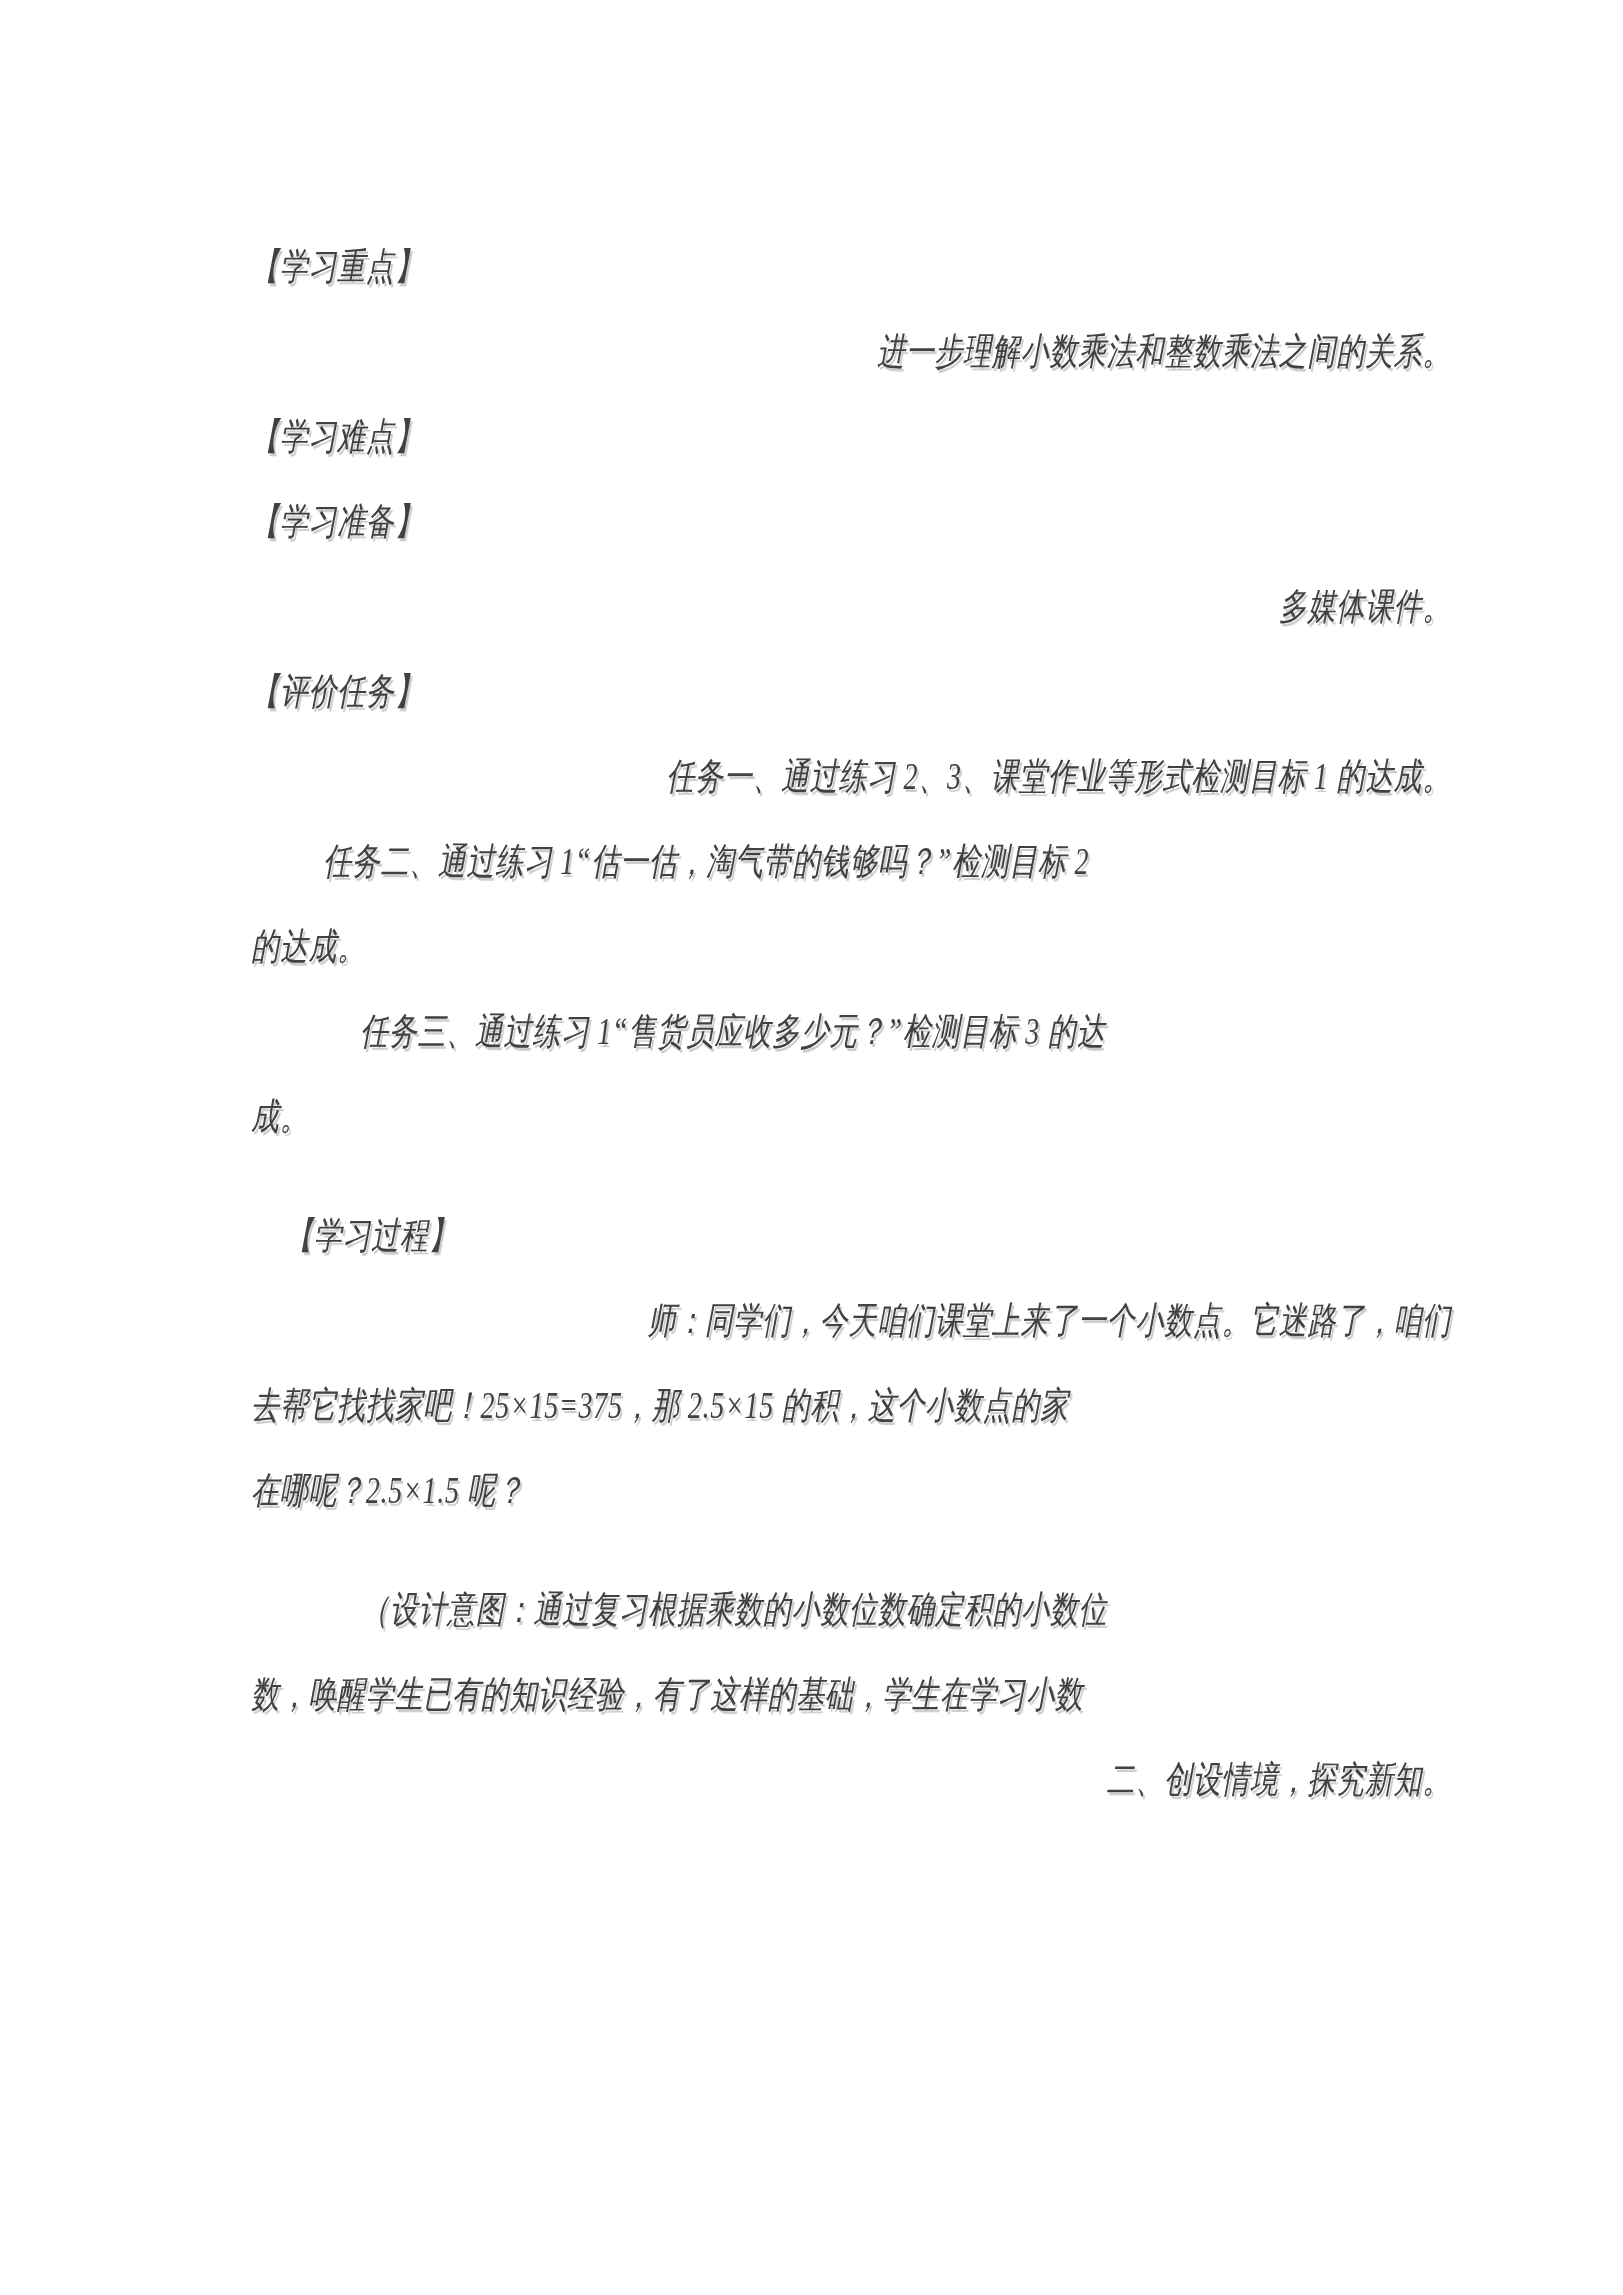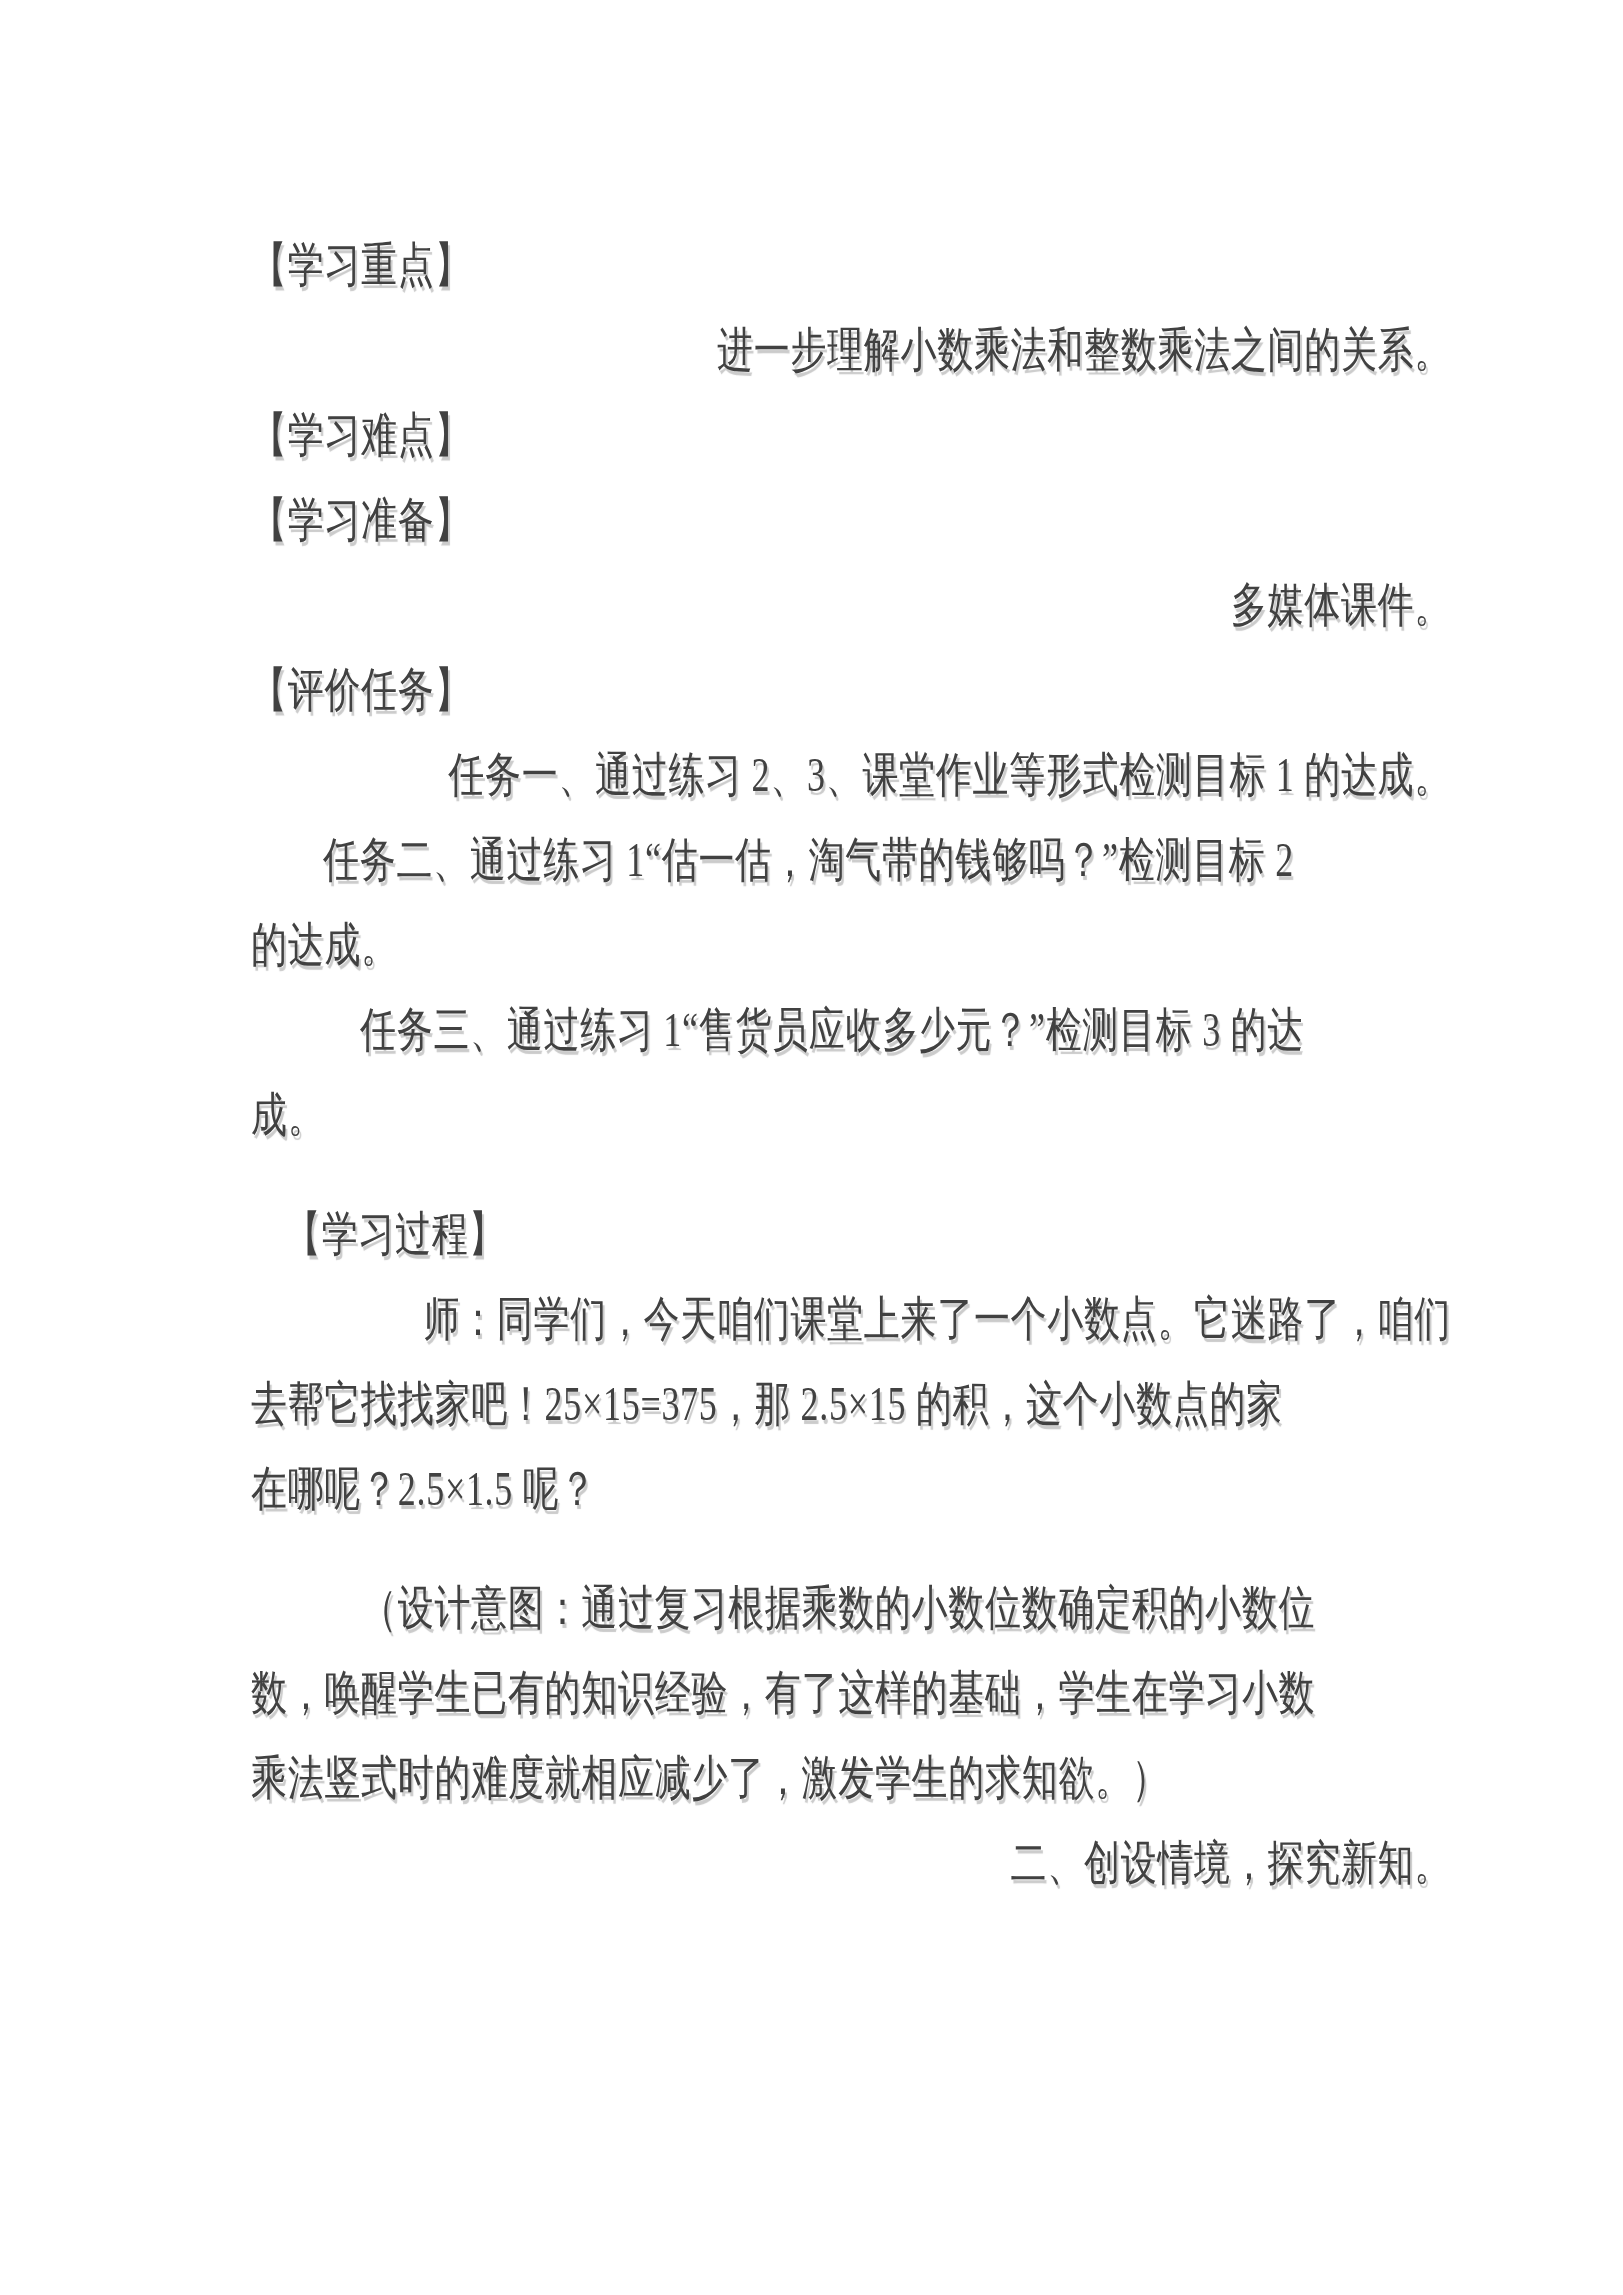--- a/index.html
+++ b/index.html
@@ -18,23 +18,24 @@
   .doc {
     position: absolute;
     left: 251px;
     top: 225px;
     width: 1200px;
     color: #414141;
   }
   .ln {
     height: 85px;
     line-height: 85px;
-    font-size: 36px;
+    font-size: 28px;
     letter-spacing: 0.7px;
     white-space: nowrap;
+    font-style: italic;
   }
   .ln > span {
     display: inline-block;
     transform: scaleY(1.33);
     transform-origin: 0 55%;
     text-shadow: 2px 2.7px 0.7px rgba(125,125,125,0.40);
   }
   .ind-1 { padding-left: 56px; text-align: right; }
   .ind-2 { padding-left: 72px; }
   .ind-3 { padding-left: 109px; }
@@ -62,19 +63,18 @@
     <div class="ln ind-3"><span>任务三、通过练习 1“售货员应收多少元？”检测目标 3 的达</span></div>
     <div class="ln"><span>成。</span></div>
 
     <div class="ln gap"><span>【学习过程】</span></div>
     <div class="ln ind-1"><span>师：同学们，今天咱们课堂上来了一个小数点。它迷路了，咱们</span></div>
     <div class="ln"><span>去帮它找找家吧！25×15=375，那 2.5×15 的积，这个小数点的家</span></div>
     <div class="ln"><span>在哪呢？2.5×1.5 呢？</span></div>
 
     <div class="ln ind-p gap"><span>（设计意图：通过复习根据乘数的小数位数确定积的小数位</span></div>
     <div class="ln"><span>数，唤醒学生已有的知识经验，有了这样的基础，学生在学习小数</span></div>
-    <div class="ln"><span>乘法竖式时的难度就相应减少了，激发学生的求知欲。）</span></div>
 
     <div class="ln ind-1"><span>二、创设情境，探究新知。</span></div>
 
   </div>
 </div>
 
 
 </body></html>

